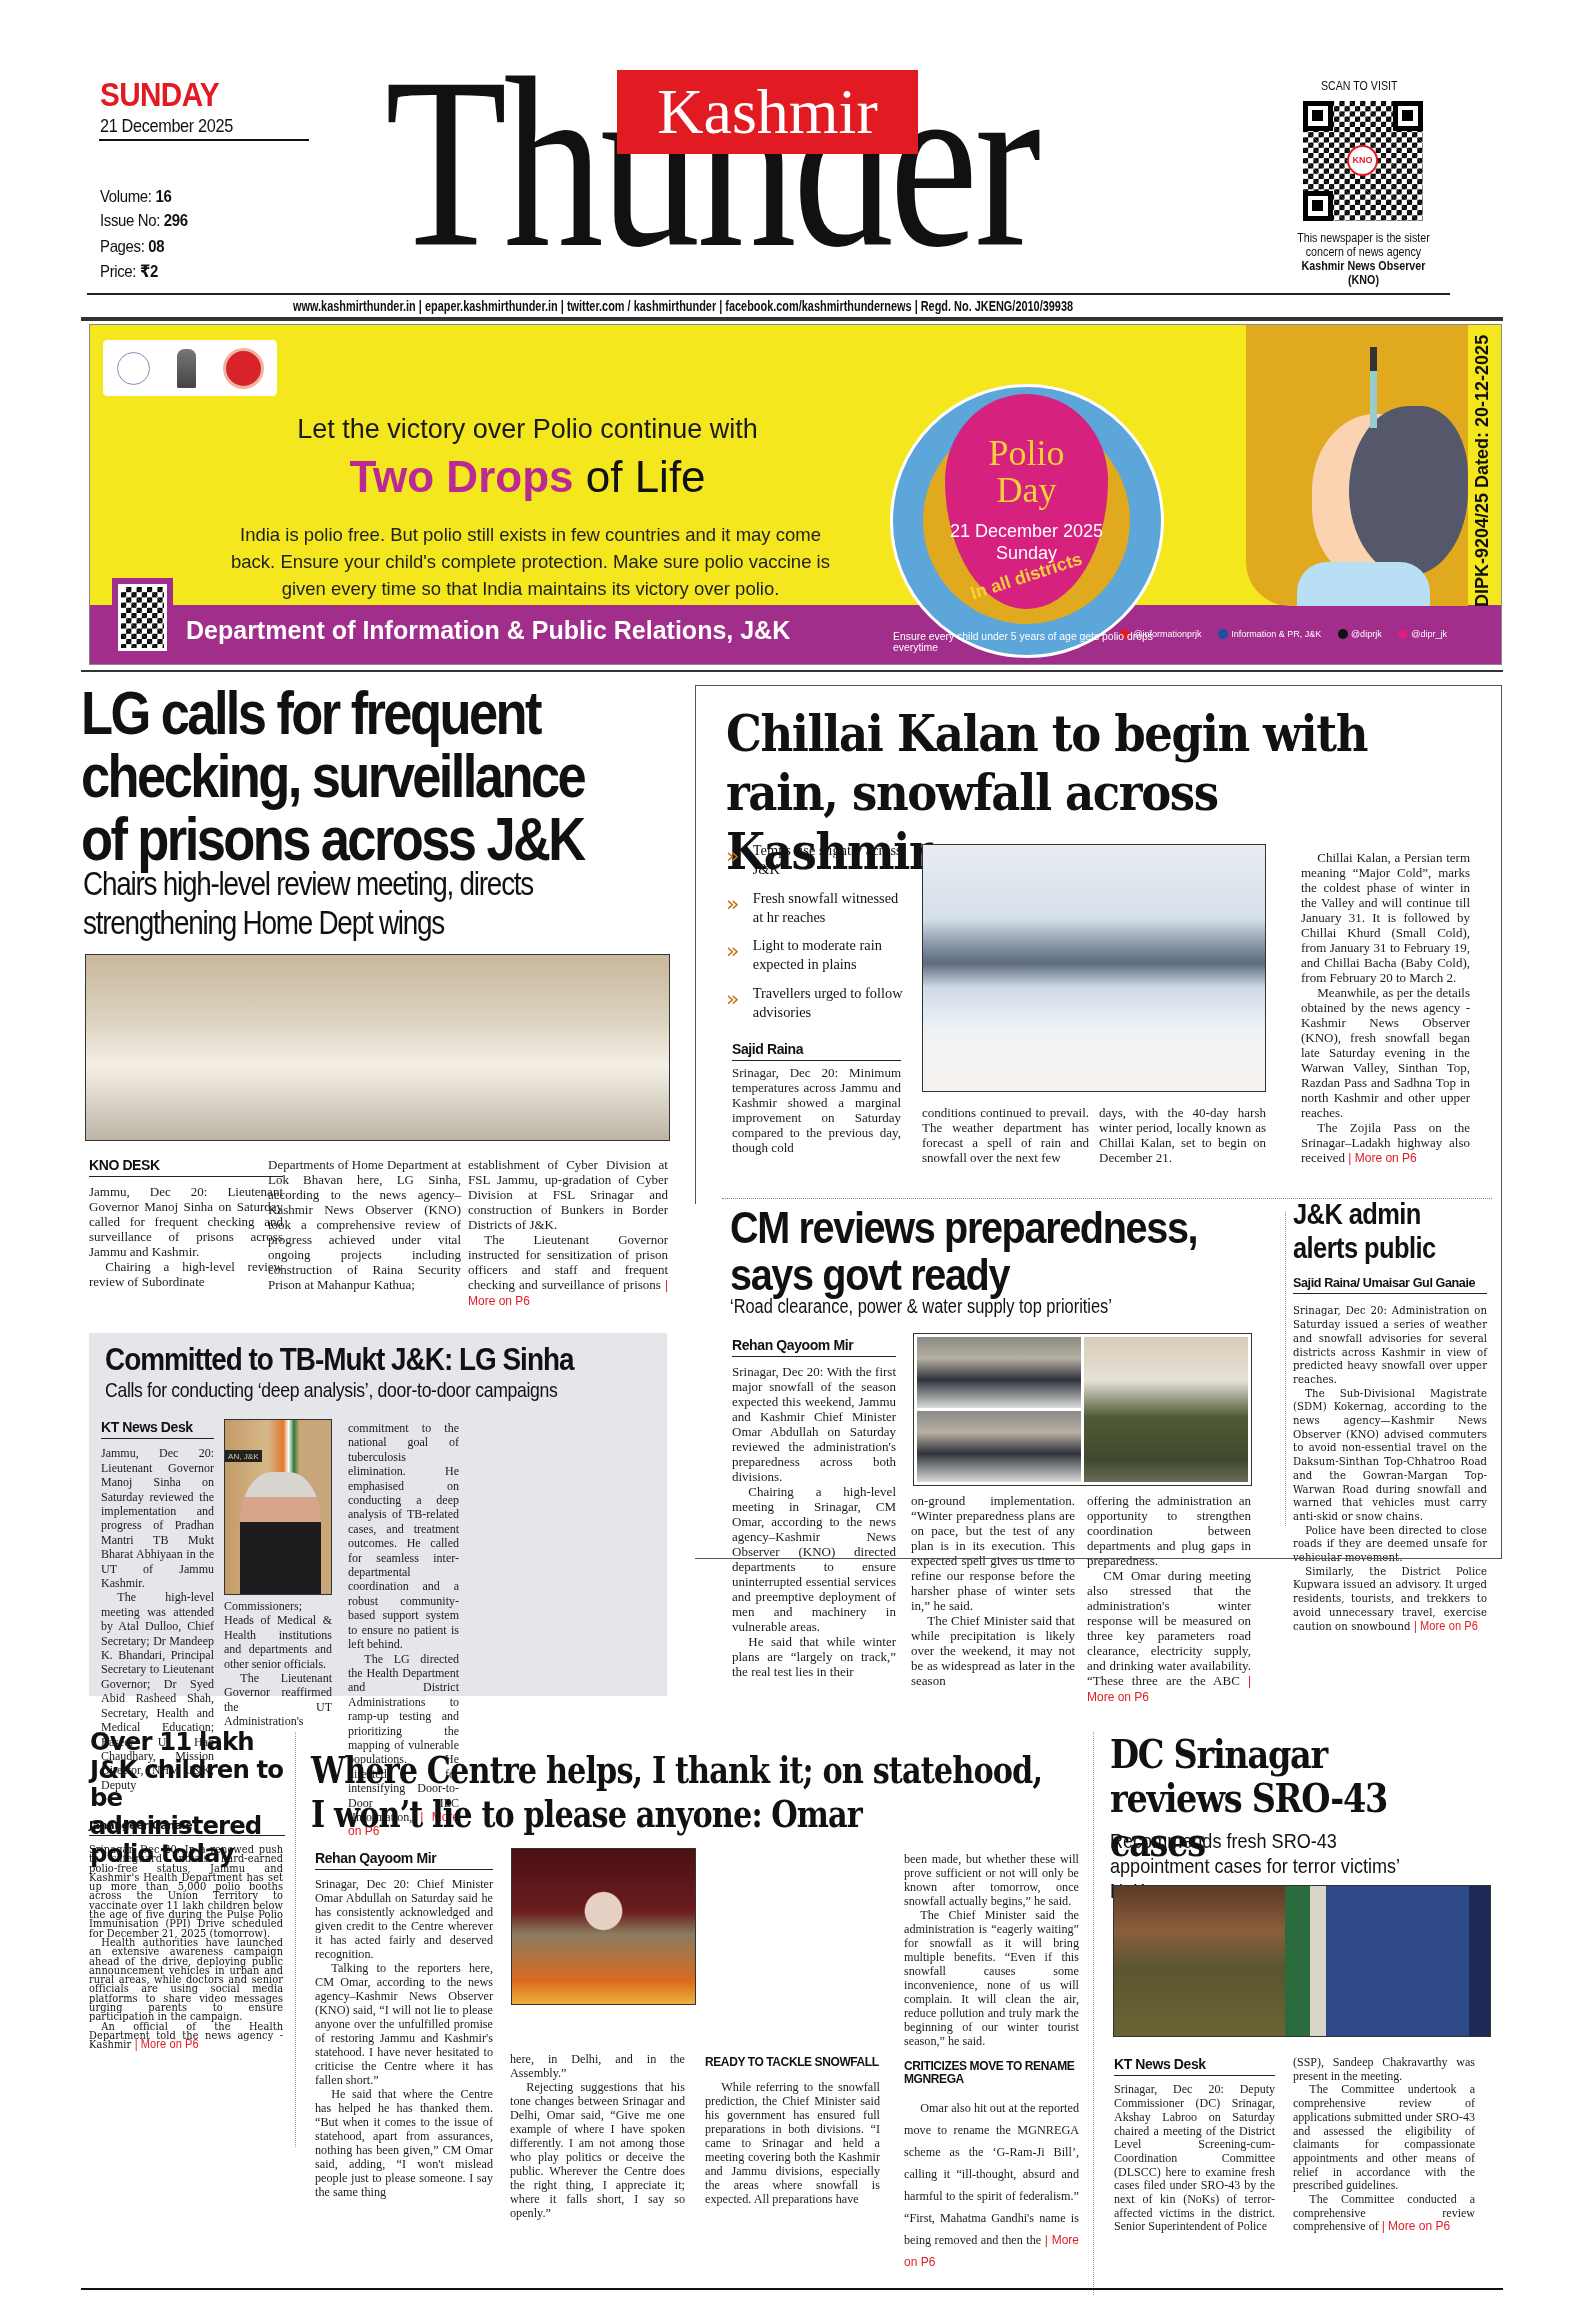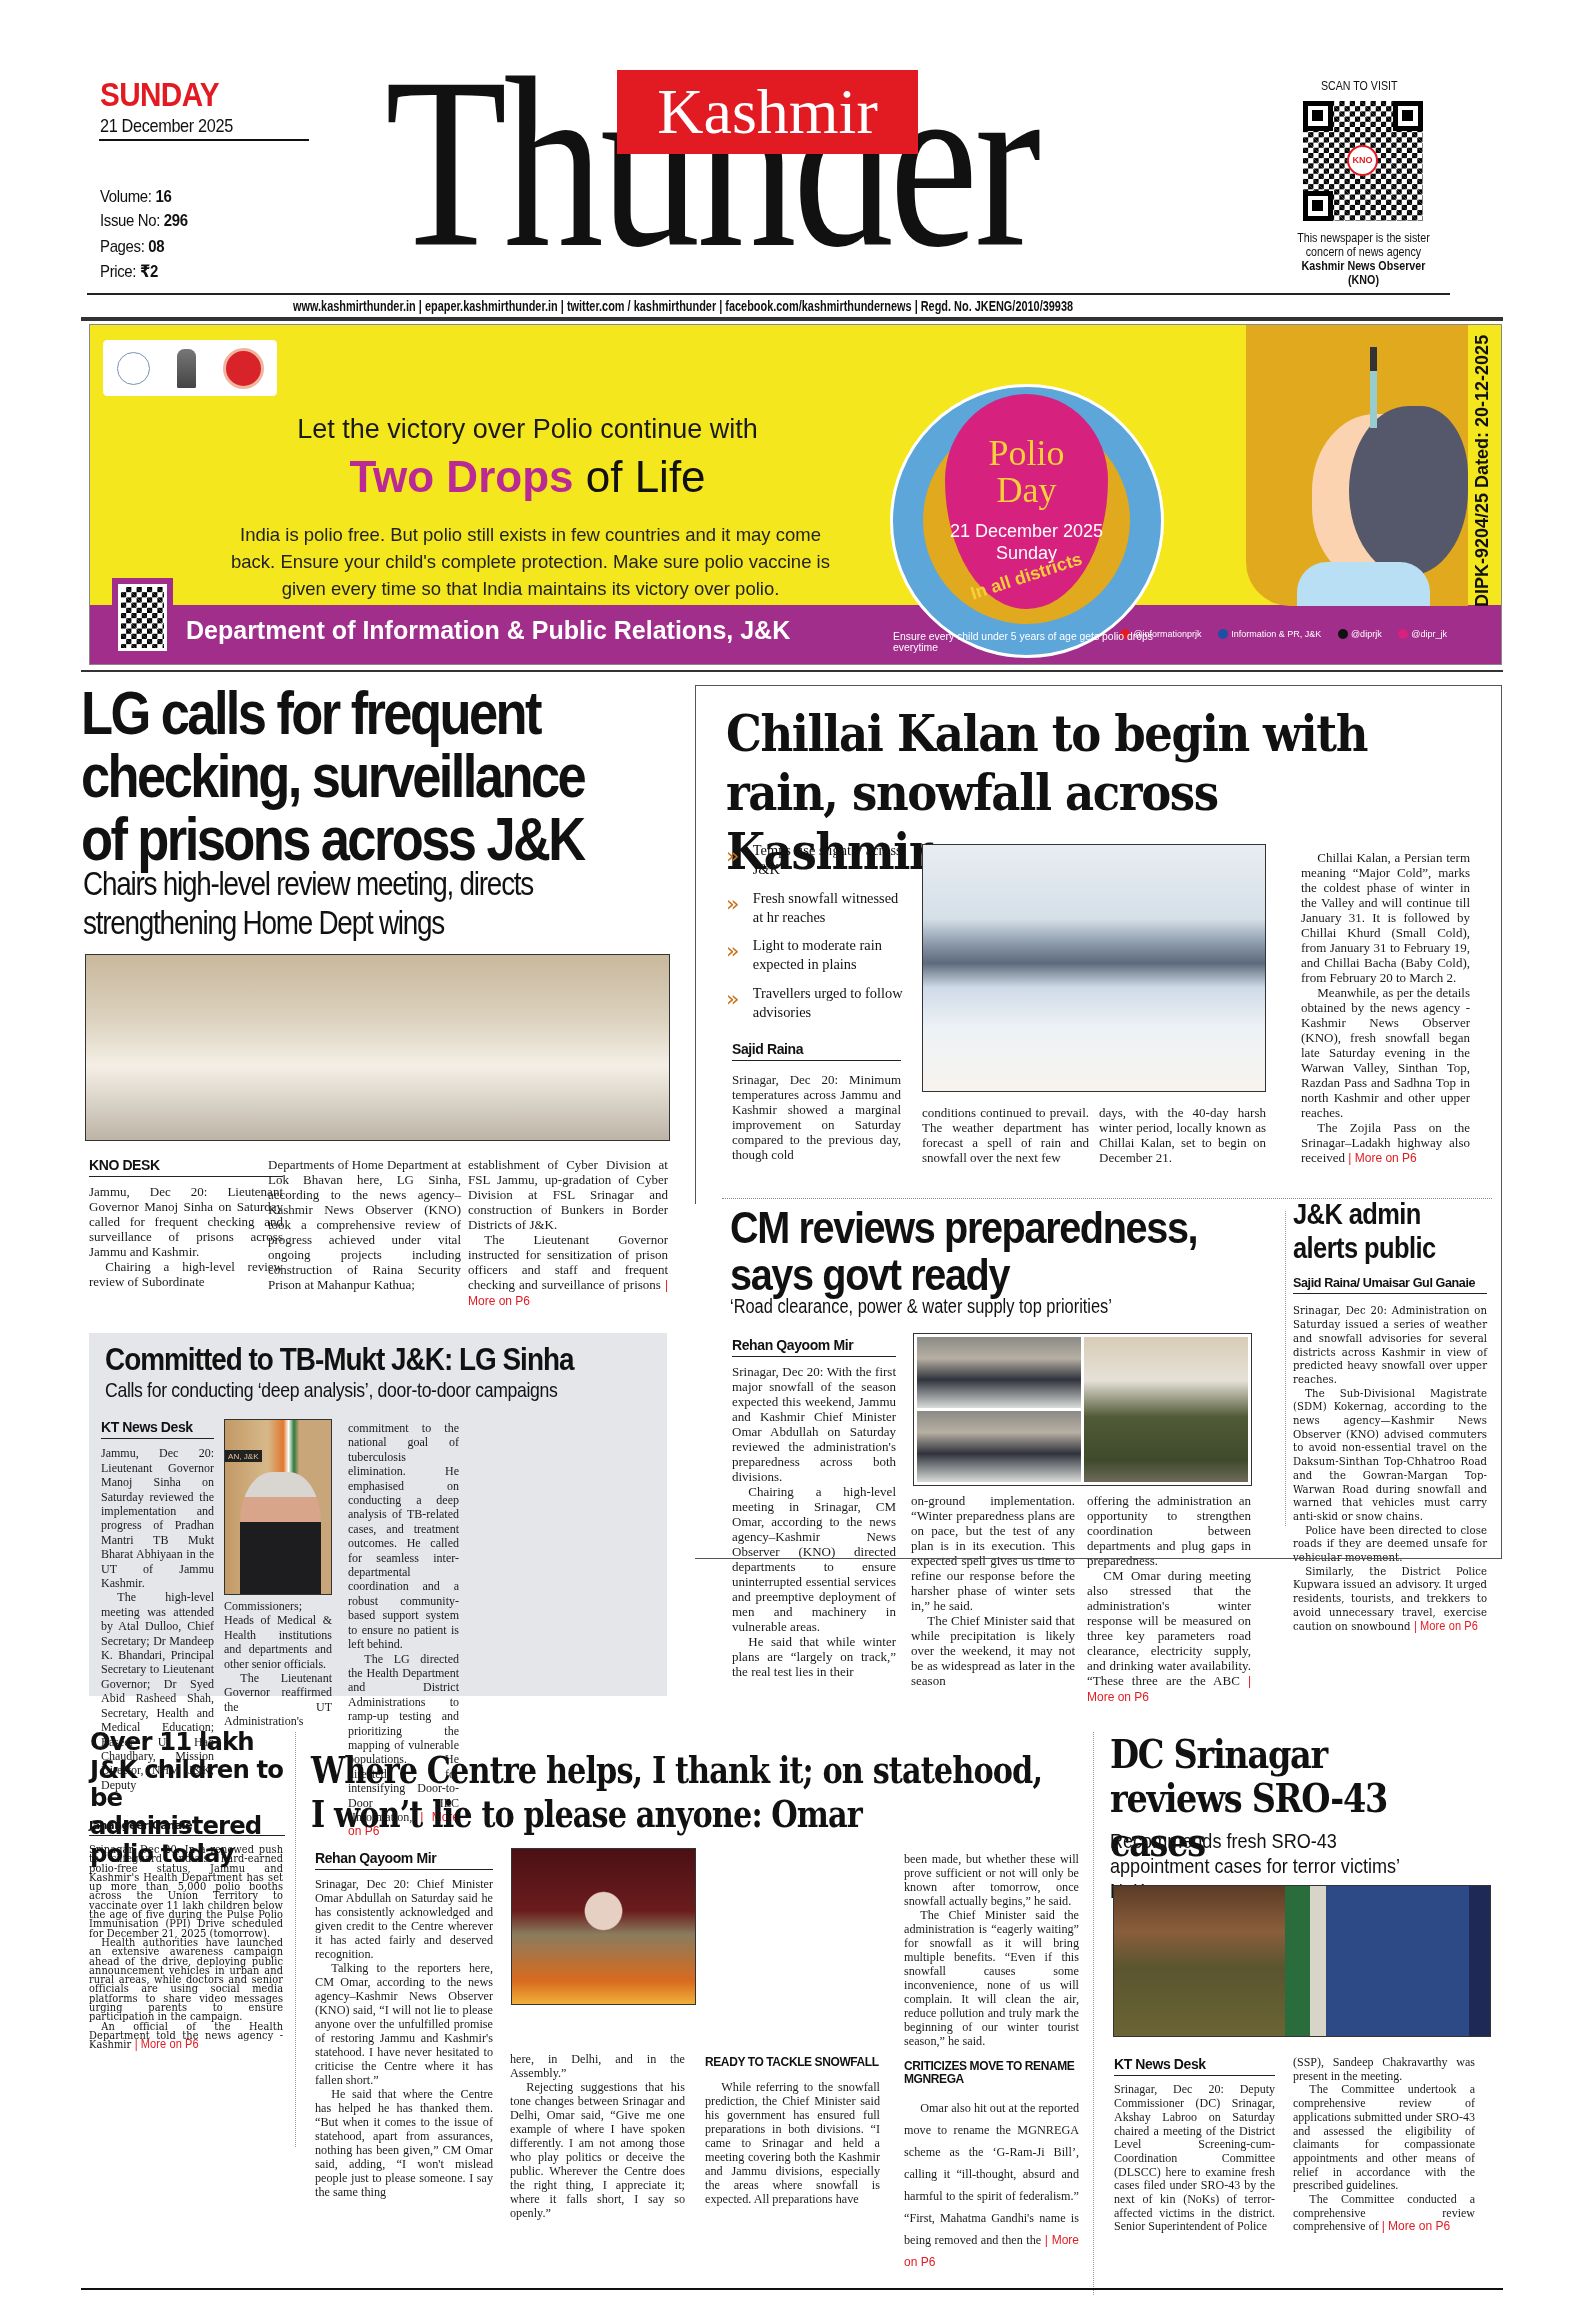--- a/index.html
+++ b/index.html
@@ -229,21 +229,21 @@
       <span class="chev">»</span>
       <span>Light to moderate rain expected in plains</span>
     </div>
   <div class="bullet">
       <span class="chev">»</span>
       <span>Travellers urged to follow advisories</span>
     </div>
 </div>
 <div class="col" style="left:732px;top:1041px;width:169px">
   <div class="byline">Sajid Raina</div>
-  <div class="body" style="margin-top:11px">
+  <div class="body" style="margin-top:4px">
       <p>Srinagar, Dec 20: Minimum temperatures across Jammu and Kashmir showed a marginal improvement on Saturday compared to the previous day, though cold</p>
     </div>
 </div>
 <div class="photo" id="mountain"></div>
 <div class="col body" style="left:922px;top:1105px;width:167px">
     <p>conditions continued to prevail. The weather department has forecast a spell of rain and snowfall over the next few</p>
   </div>
 <div class="col body" style="left:1099px;top:1105px;width:167px">
     <p>days, with the 40-day harsh winter period, locally known as Chillai Kalan, set to begin on December 21.</p>
   </div>

